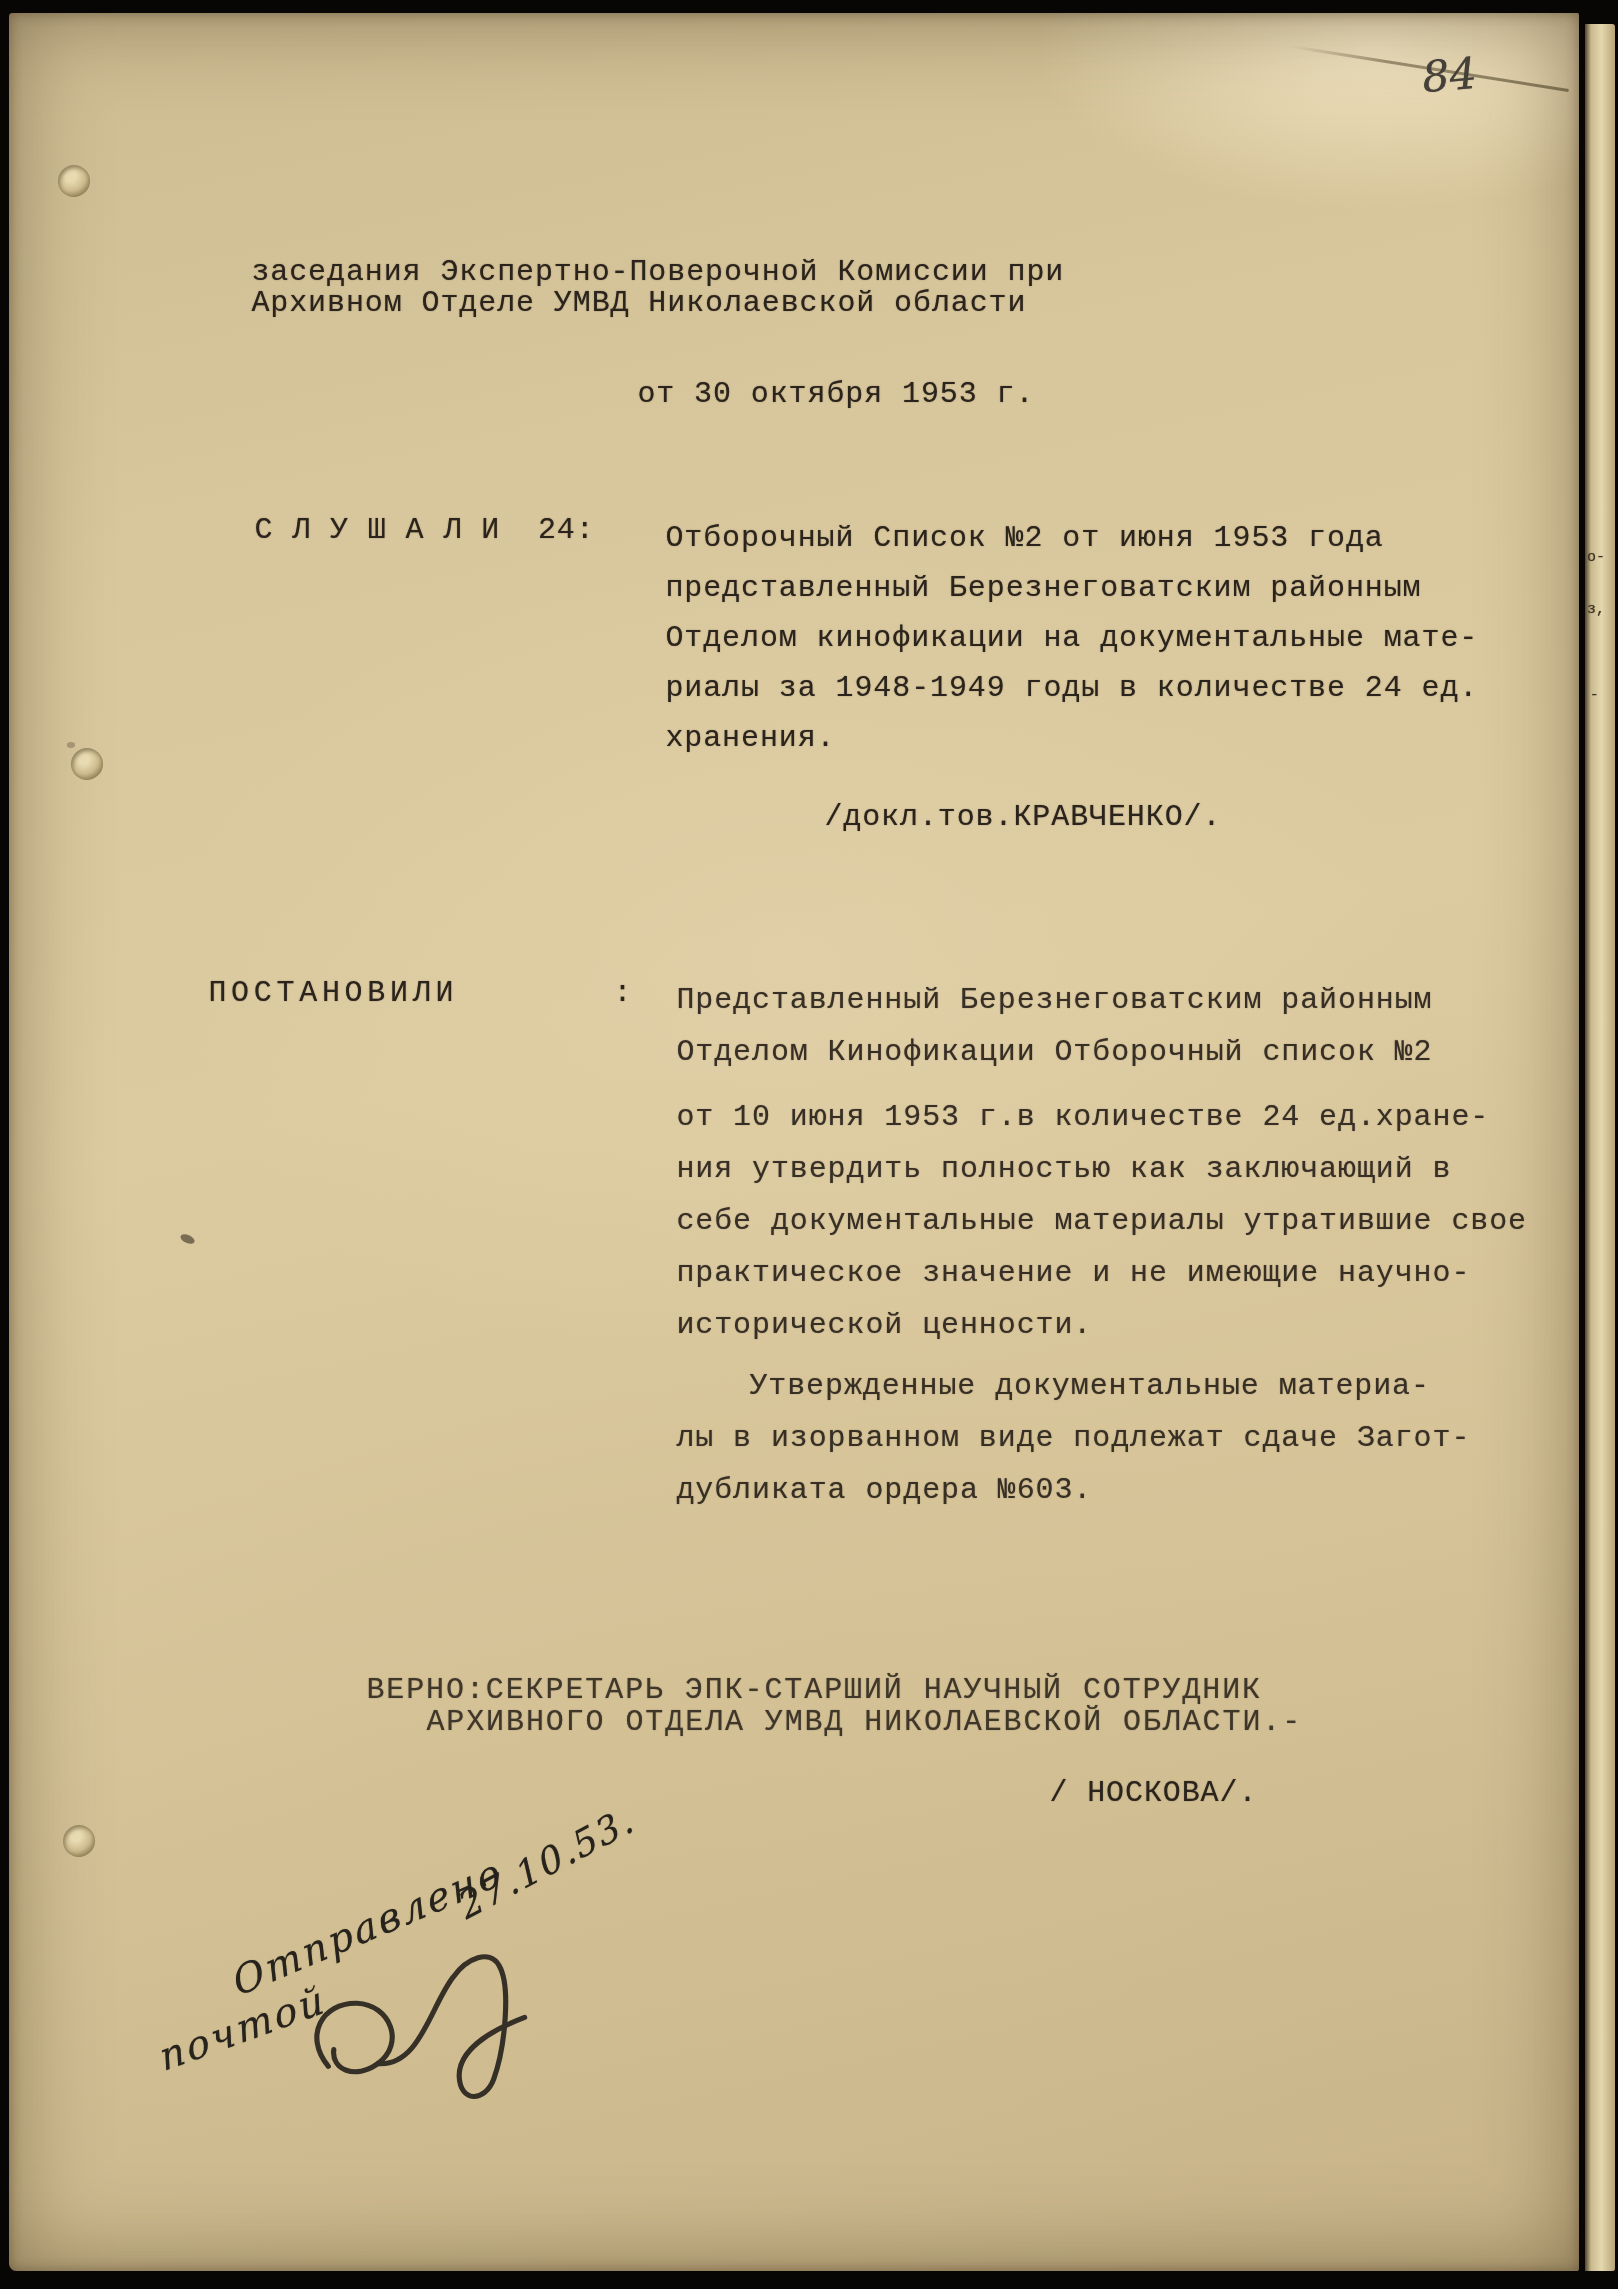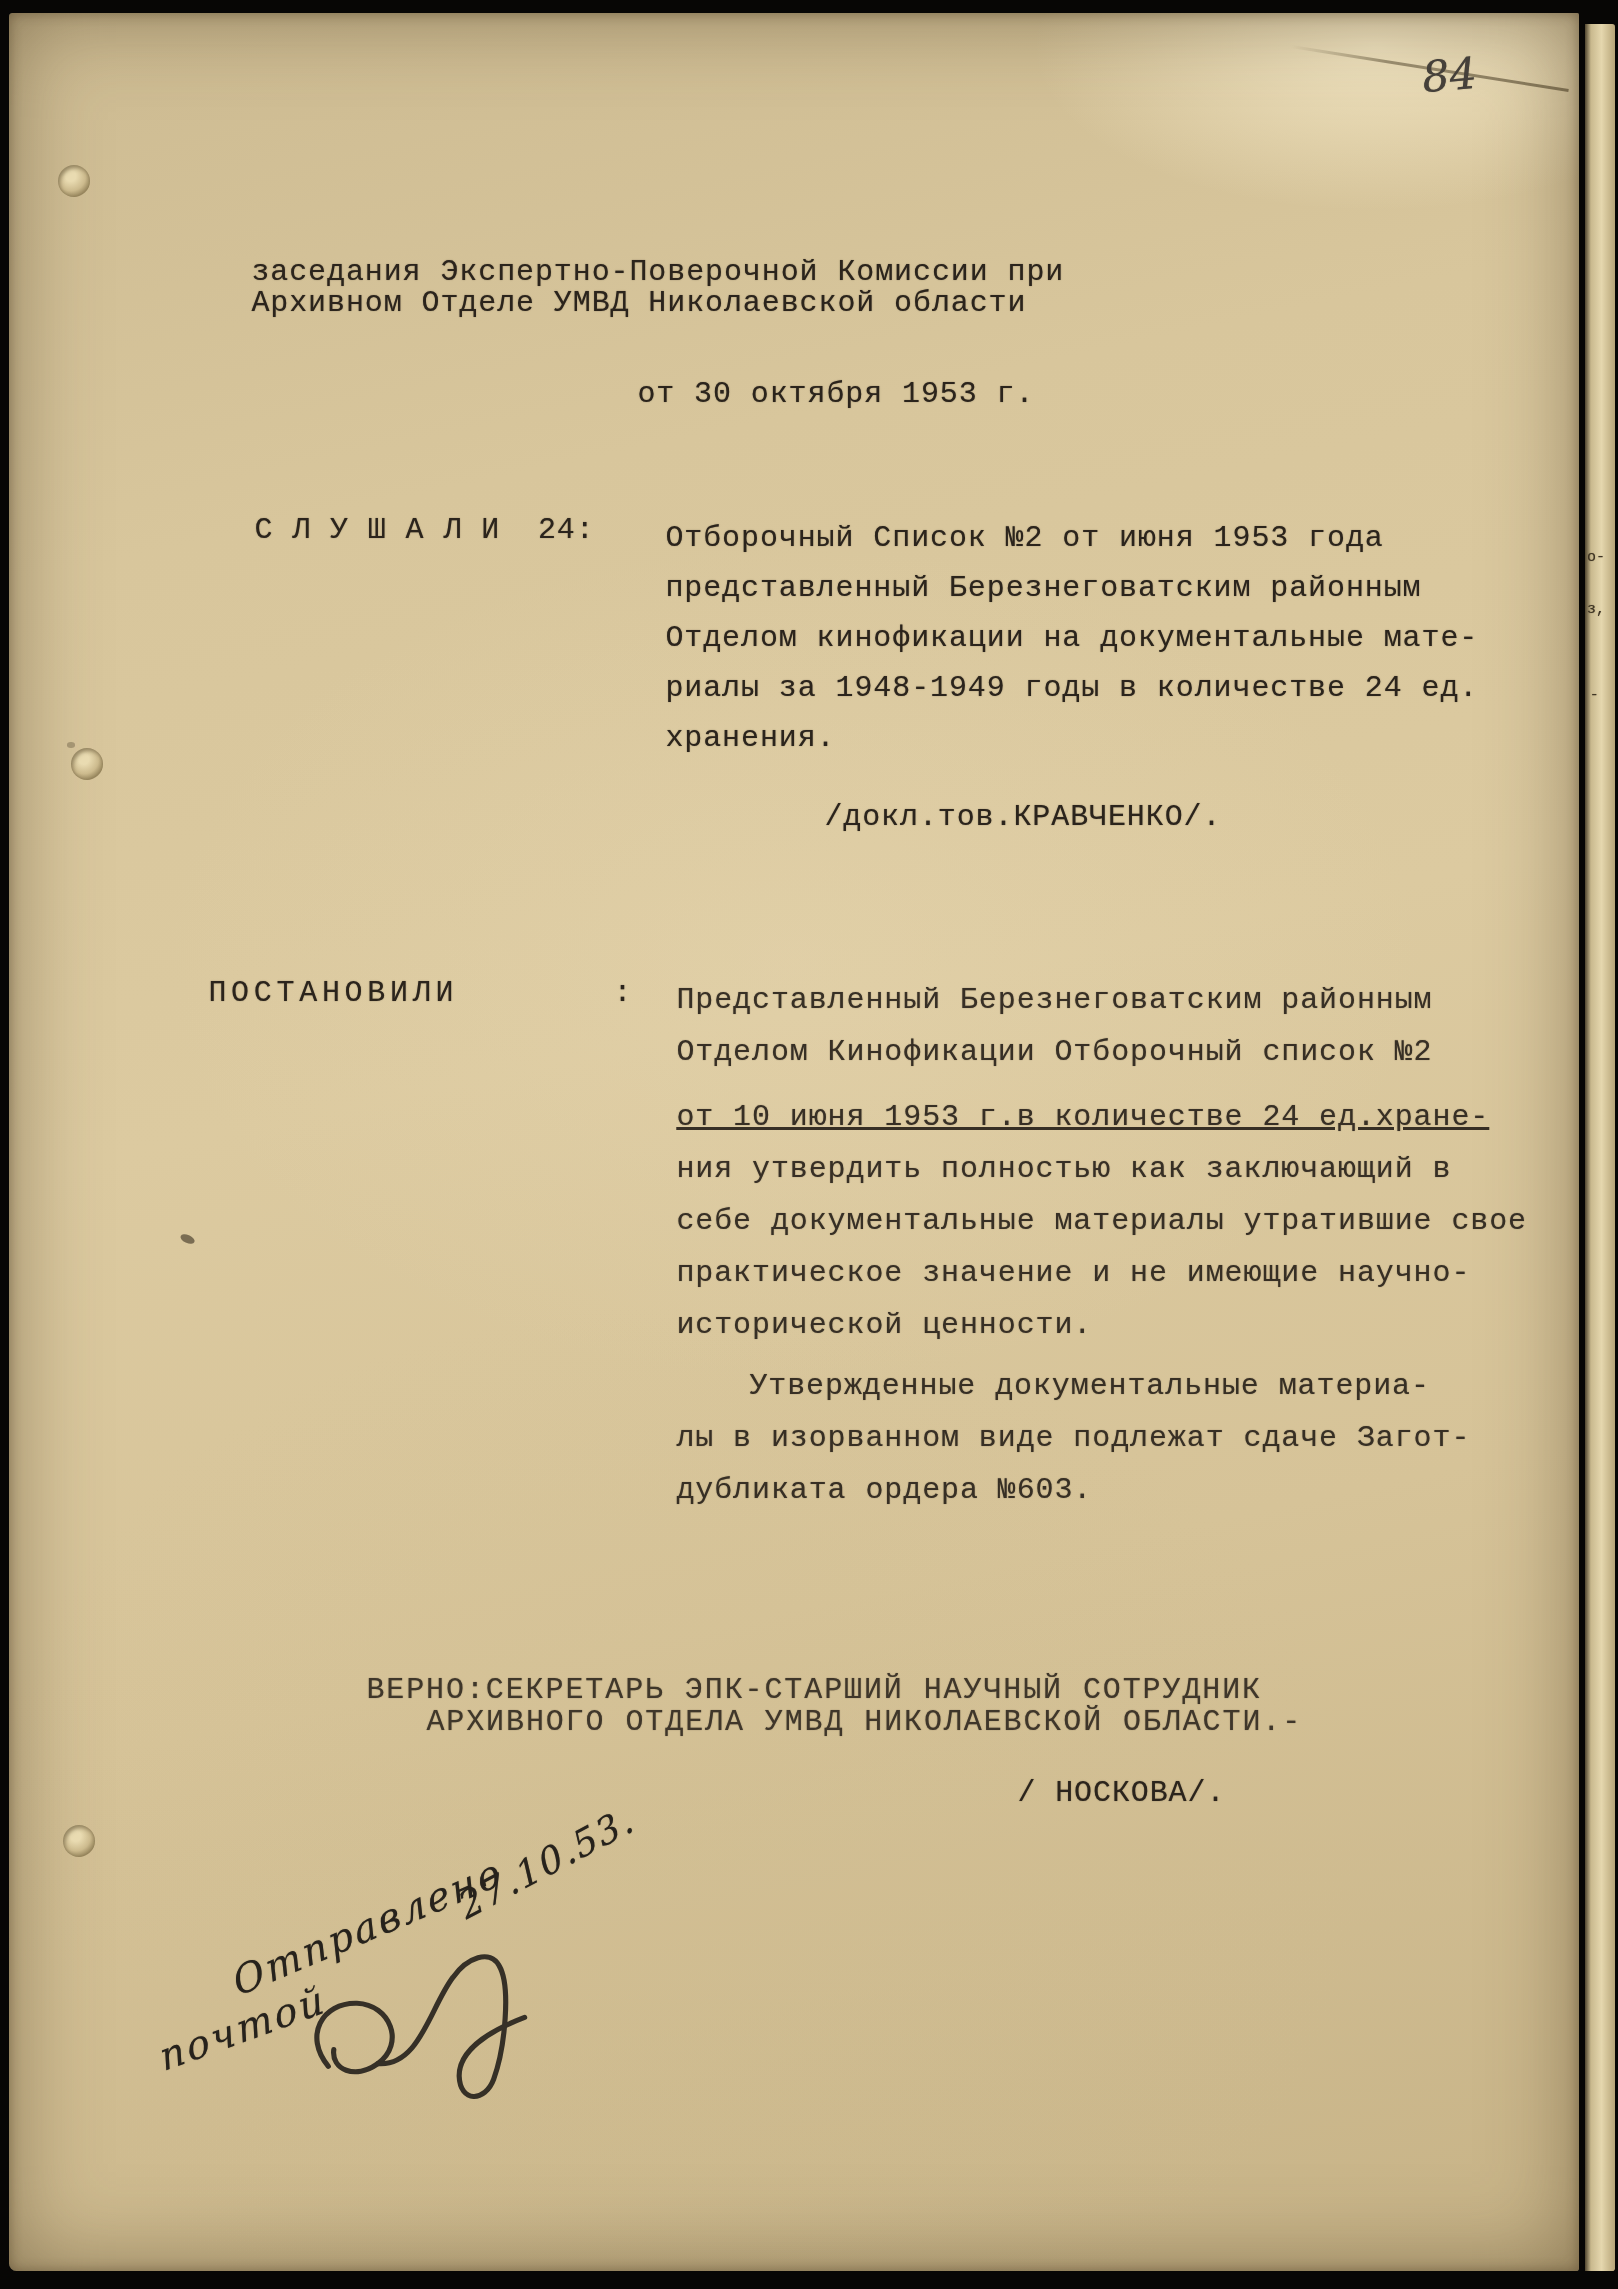--- a/index.html
+++ b/index.html
@@ -32,21 +32,21 @@
   
   .tw{position:absolute;white-space:pre;color:#2b241c;
     text-shadow:0 0 1.2px rgba(43,36,28,.55);}
   .title{font-size:33px;font-weight:bold;letter-spacing:2.8px;}
   .sub{font-size:30px;letter-spacing:0.9px;}
   .body32{font-size:30px;letter-spacing:0.9px;}
   .para{position:absolute;}
   .para > div{font-size:30px;letter-spacing:0.9px;line-height:50px;white-space:pre;
     color:#2b241c;text-shadow:0 0 1.2px rgba(43,36,28,.5);}
   .para.lh55 > div{line-height:52px;}
-  .gap-top{margin-top:13px;text-decoration:underline;}
+  .gap-top{margin-top:13px;}
   .indent{padding-left:73px;}
   .fade92{opacity:.93;}
   .verno{font-size:30px;letter-spacing:1.9px;opacity:.88;}
   
   .hand{position:absolute;font-family:"DejaVu Serif",serif;font-style:italic;color:#26221c;
     text-shadow:0 0 0.9px rgba(30,25,18,.5);}
   #hw-word1{left:232px;top:1947px;font-size:39px;letter-spacing:2.8px;transform:rotate(-23deg) skewX(-6deg);transform-origin:left bottom;}
   #hw-date{left:461px;top:1872px;font-size:37px;letter-spacing:1.9px;transform:rotate(-28deg) skewX(-4deg);transform-origin:left bottom;}
   #hw-word2{left:157px;top:2022px;font-size:39px;letter-spacing:2.8px;transform:rotate(-20deg) skewX(-6deg);transform-origin:left bottom;}
   #page-num{left:1413px;top:37px;font-size:43px;color:#45403a;transform:rotate(-5deg);}
@@ -95,21 +95,21 @@
       <div>исторической ценности.</div>
     </div>
     <div class="para lh55 fade92" style="left:667px;top:1347px;">
       <div class="indent">Утвержденные документальные материа-</div>
       <div>лы в изорванном виде подлежат сдаче Загот-</div>
       <div>дубликата ордера №603.</div>
     </div>
 
     <div class="tw verno" style="left:349px;top:1660px;margin-left:8px;">ВЕРНО:СЕКРЕТАРЬ ЭПК-СТАРШИЙ НАУЧНЫЙ СОТРУДНИК</div>
     <div class="tw verno" style="left:417px;top:1692px;">АРХИВНОГО ОТДЕЛА УМВД НИКОЛАЕВСКОЙ ОБЛАСТИ.-</div>
-    <div class="tw body32" style="left:1008px;top:1763px;">/ НОСКОВА/.</div>
+    <div class="tw body32" style="left:1040px;top:1763px;">/ НОСКОВА/.</div>
 
     <div class="hand" id="hw-word1">Отправлено</div>
     <div class="hand" id="hw-date">27.10.53.</div>
     <div class="hand" id="hw-word2">почтой</div>
     <div id="signature">
       <svg width="281" height="178" viewBox="0 0 300 190">
         <g fill="none" stroke="#201d18" stroke-width="5.5" stroke-linecap="round" opacity="0.88">
           <path d="M 38,96 C 20,58 48,28 84,38 C 118,48 124,92 90,106 C 62,117 40,100 48,80"></path>
           <path d="M 90,106 C 132,120 158,62 190,36 C 210,19 236,16 241,36 C 248,60 226,122 206,152 C 191,174 165,168 171,140 C 177,114 212,101 254,96"></path>
         </g>

